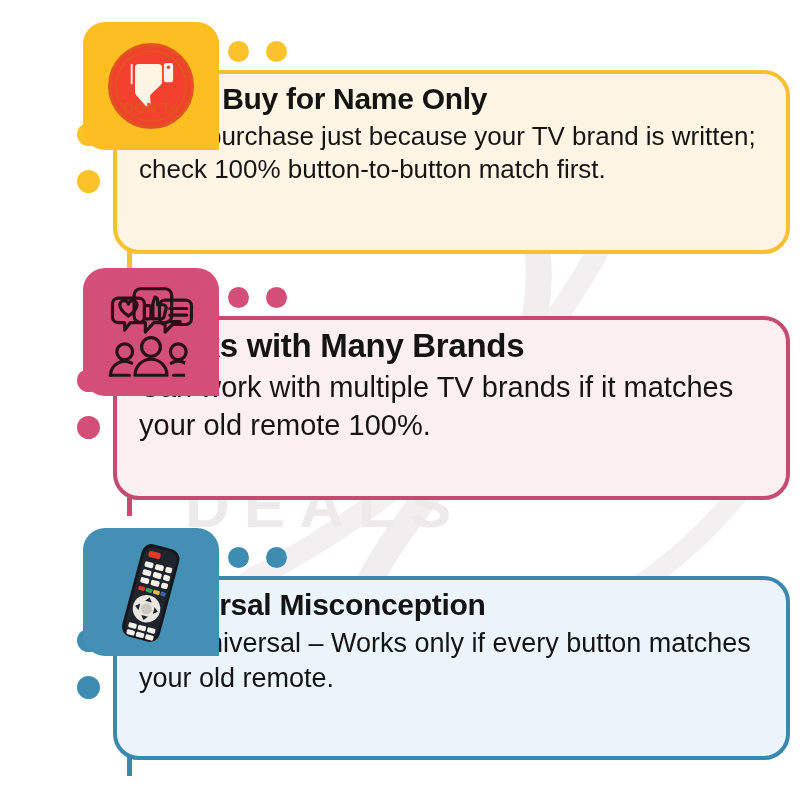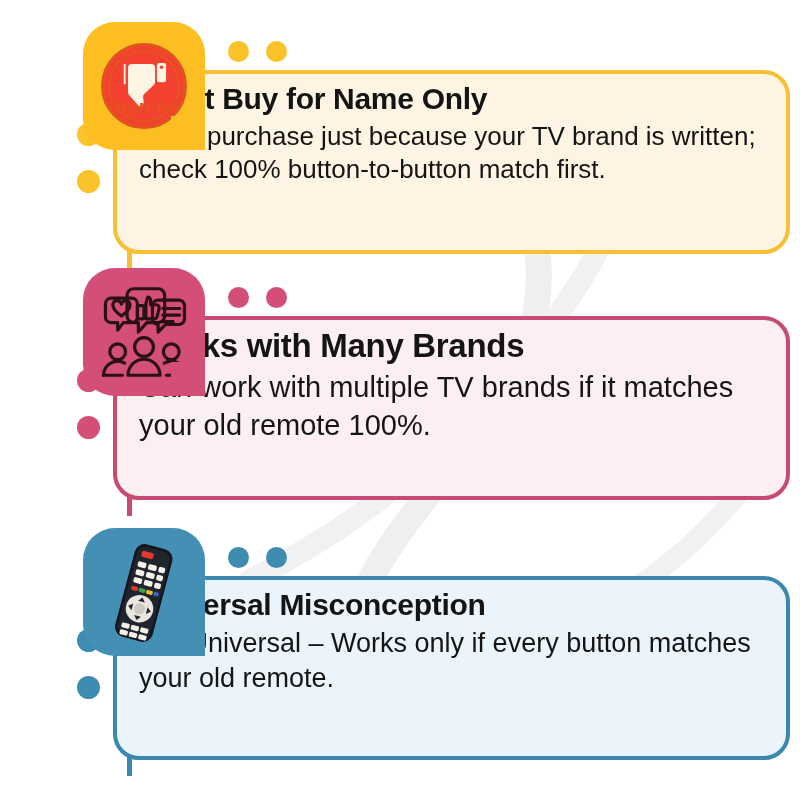--- a/index.html
+++ b/index.html
@@ -89,23 +89,23 @@
   }
   .b1 .card-body { font-size: 26px; }
   .b2 .card-body { font-size: 29px; }
   .b3 .card-body { font-size: 27px; }
 
   
   .badge {
     position: absolute;
     left: 28px;
     top: 0px;
-    width: 122px;
+    width: 136px;
     height: 128px;
-    border-radius: 32px;
+    border-radius: 22px;
     z-index: 4;
     display: flex;
     align-items: center;
     justify-content: center;
   }
   .b1 .badge { background: #fcbe20; }
   .b2 .badge { background: #d34f78; }
   .b3 .badge { background: #4490b4; }
 
   
@@ -159,20 +159,21 @@
 <body>
 
 <div id="stage">
 
   <div class="watermark">
     <svg width="800" height="800" viewBox="0 0 800 800" class="icon-svg">
       <path d="M470 120 C 560 210, 560 330, 480 430 C 420 505, 370 560, 350 630" fill="none" stroke="#f0eeee" stroke-width="26" stroke-linecap="round"></path>
       <path d="M660 105 C 620 230, 560 330, 470 420 C 400 490, 330 540, 250 580" fill="none" stroke="#f2f0f0" stroke-width="22" stroke-linecap="round"></path>
       <path d="M742 490 C 700 540, 660 575, 600 610" fill="none" stroke="#f2f0f0" stroke-width="20" stroke-linecap="round"></path>
     </svg>
+    <div class="wm-text">DEALS</div>
   </div>
 
   <div class="card-block b1">
 
     <div class="stem"></div>
 
     <div class="card">
       <div class="card-inner">
         <div class="card-title">Don’t Buy for Name Only</div>
         <div class="card-body">Don’t purchase just because your TV brand is written; check 100% button-to-button match first.</div>

